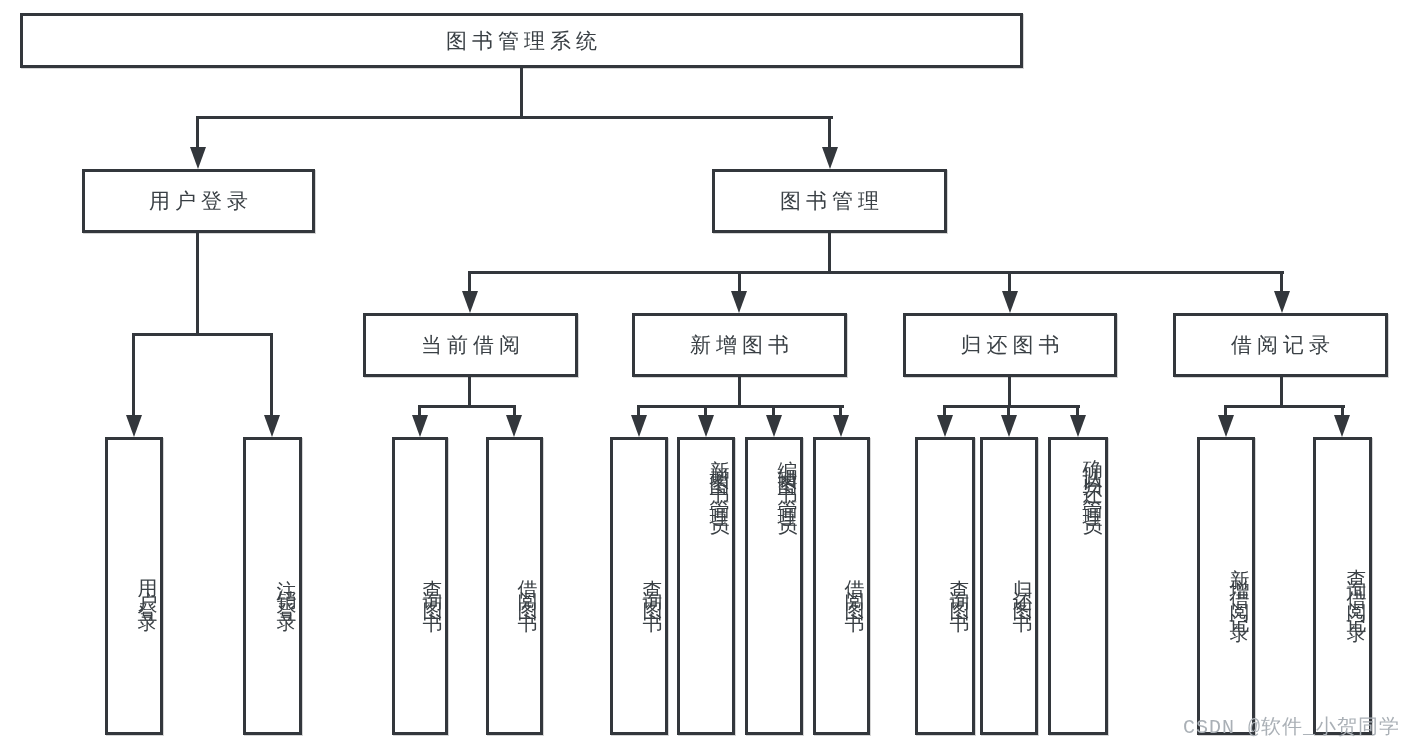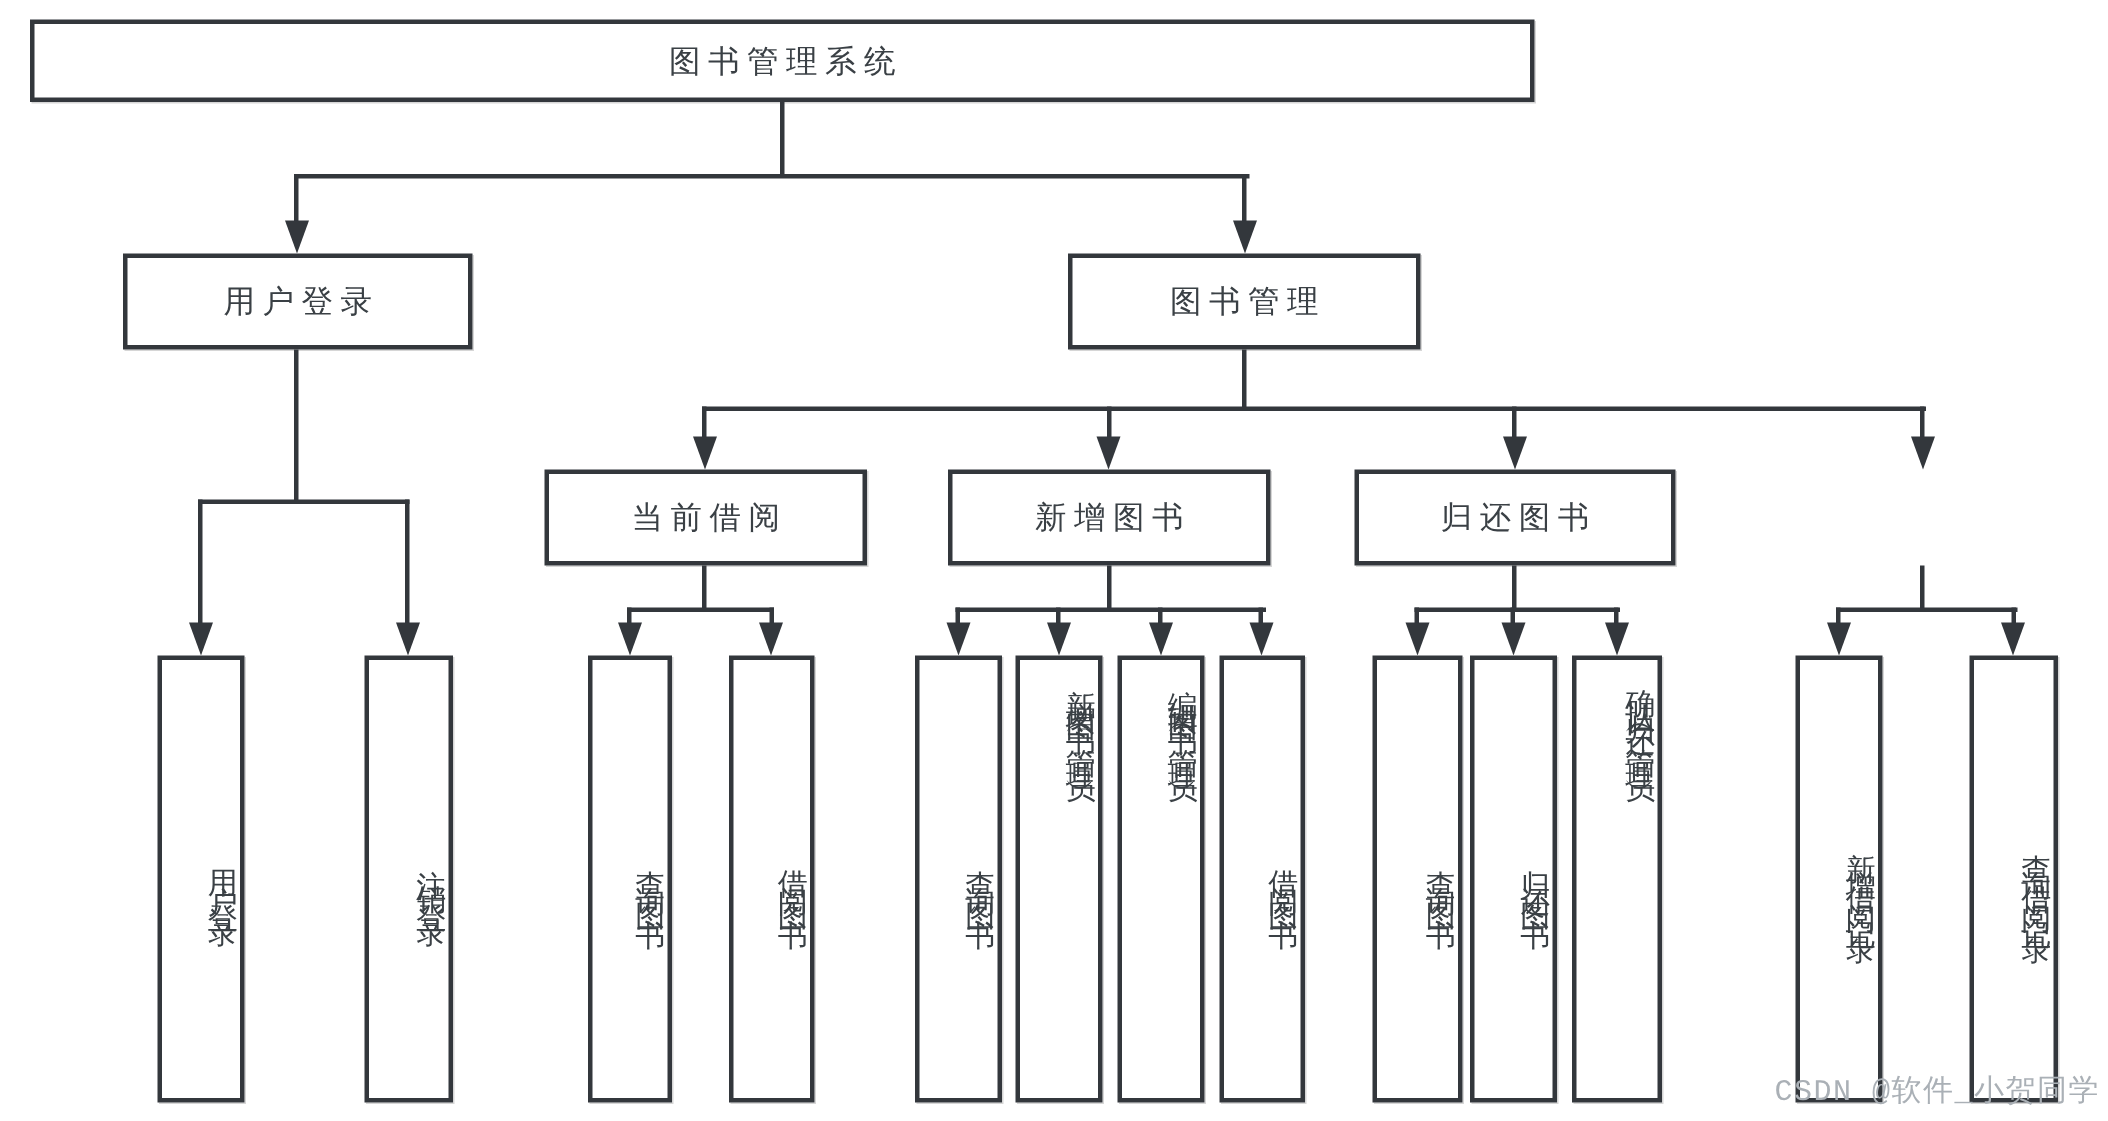--- a/index.html
+++ b/index.html
@@ -68,20 +68,21 @@
   <div class="line" style="left:738px;top:271px;width:3px;height:22px"></div>
   <div class="arrow" style="left:731px;top:291px"></div>
   <div class="line" style="left:1008px;top:271px;width:3px;height:22px"></div>
   <div class="arrow" style="left:1002px;top:291px"></div>
   <div class="line" style="left:1280px;top:271px;width:3px;height:22px"></div>
   <div class="arrow" style="left:1274px;top:291px"></div>
 
   <div class="box h-box" style="left:363px;top:313px;width:215px;height:64px">当前借阅</div>
   <div class="box h-box" style="left:632px;top:313px;width:215px;height:64px">新增图书</div>
   <div class="box h-box" style="left:903px;top:313px;width:214px;height:64px">归还图书</div>
+  <div class="box h-box" style="left:1173px;top:313px;width:215px;height:64px">借阅记录</div>
 
   <div class="line" style="left:468px;top:377px;width:3px;height:31px"></div>
   <div class="line" style="left:418px;top:405px;width:98px;height:3px"></div>
   <div class="line" style="left:418px;top:405px;width:3px;height:12px"></div>
   <div class="arrow" style="left:412px;top:415px"></div>
   <div class="line" style="left:513px;top:405px;width:3px;height:12px"></div>
   <div class="arrow" style="left:506px;top:415px"></div>
 
   <div class="line" style="left:738px;top:377px;width:3px;height:31px"></div>
   <div class="line" style="left:637px;top:405px;width:207px;height:3px"></div>

